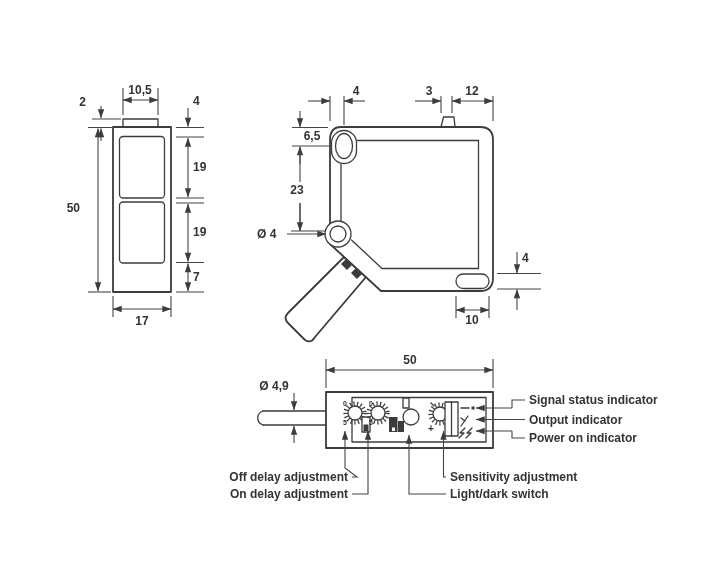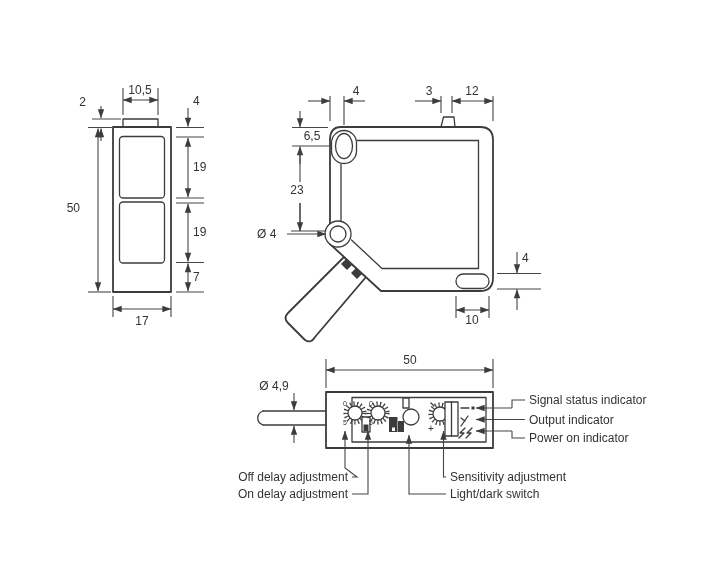--- a/index.html
+++ b/index.html
@@ -1,17 +1,17 @@
 <!DOCTYPE html>
 <html><head>
 <meta charset="utf-8">
 <style>
   html,body { margin:0; padding:0; background:#ffffff; }
   .canvas { position:relative; width:672px; height:586px; background:#fff; overflow:hidden;
-            font-family:"Liberation Sans", sans-serif; }
+            font-family:"Liberation Sans", sans-serif;font-weight:bold; }
   svg { position:absolute; left:0; top:0; }
   .ln  { stroke:#3c3c3c; fill:none; stroke-width:1.8; stroke-linejoin:round; stroke-linecap:round; }
   .ln2 { stroke:#3c3c3c; fill:none; stroke-width:1.3; stroke-linejoin:round; stroke-linecap:round; }
   .dim { stroke:#454545; fill:none; stroke-width:1.1; stroke-linecap:butt; }
   .fw  { fill:#ffffff; }
   .fd  { fill:#3c3c3c; stroke:none; }
   .tick { stroke:#3c3c3c; fill:none; stroke-width:4.6; stroke-dasharray:1.2 2.3; }
   text.t  { font-family:"Liberation Sans", sans-serif; font-size:12px; fill:#333333; }
   text.ts { font-family:"Liberation Sans", sans-serif; font-size:7px;  fill:#333333; }
   text.tp { font-family:"Liberation Sans", sans-serif; font-size:10px; fill:#333333; }

